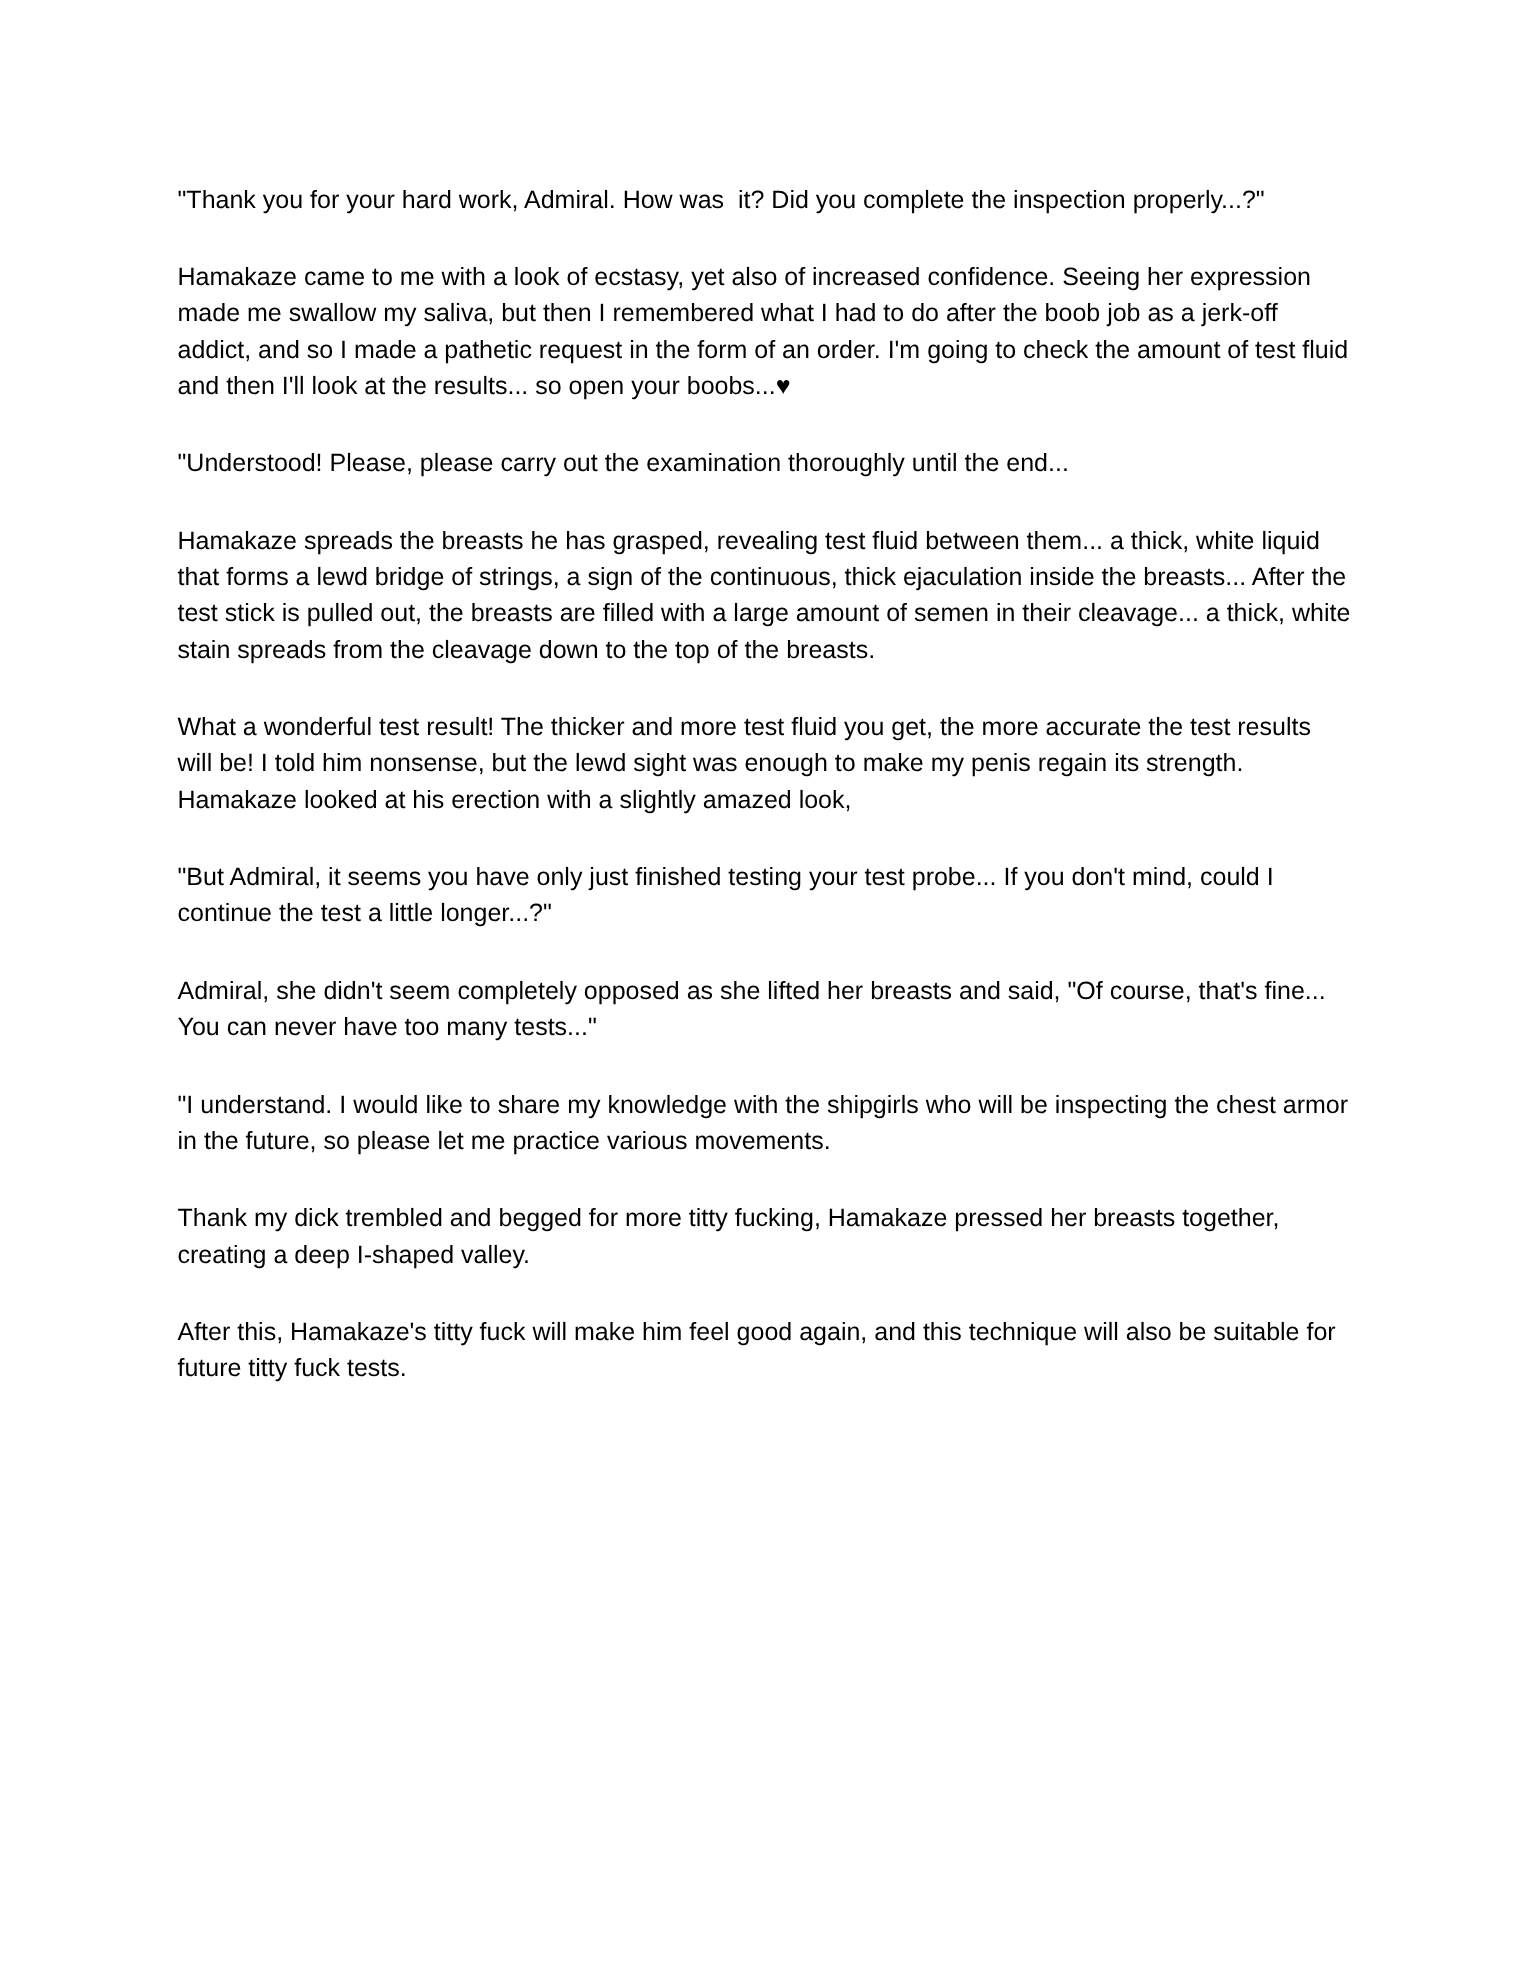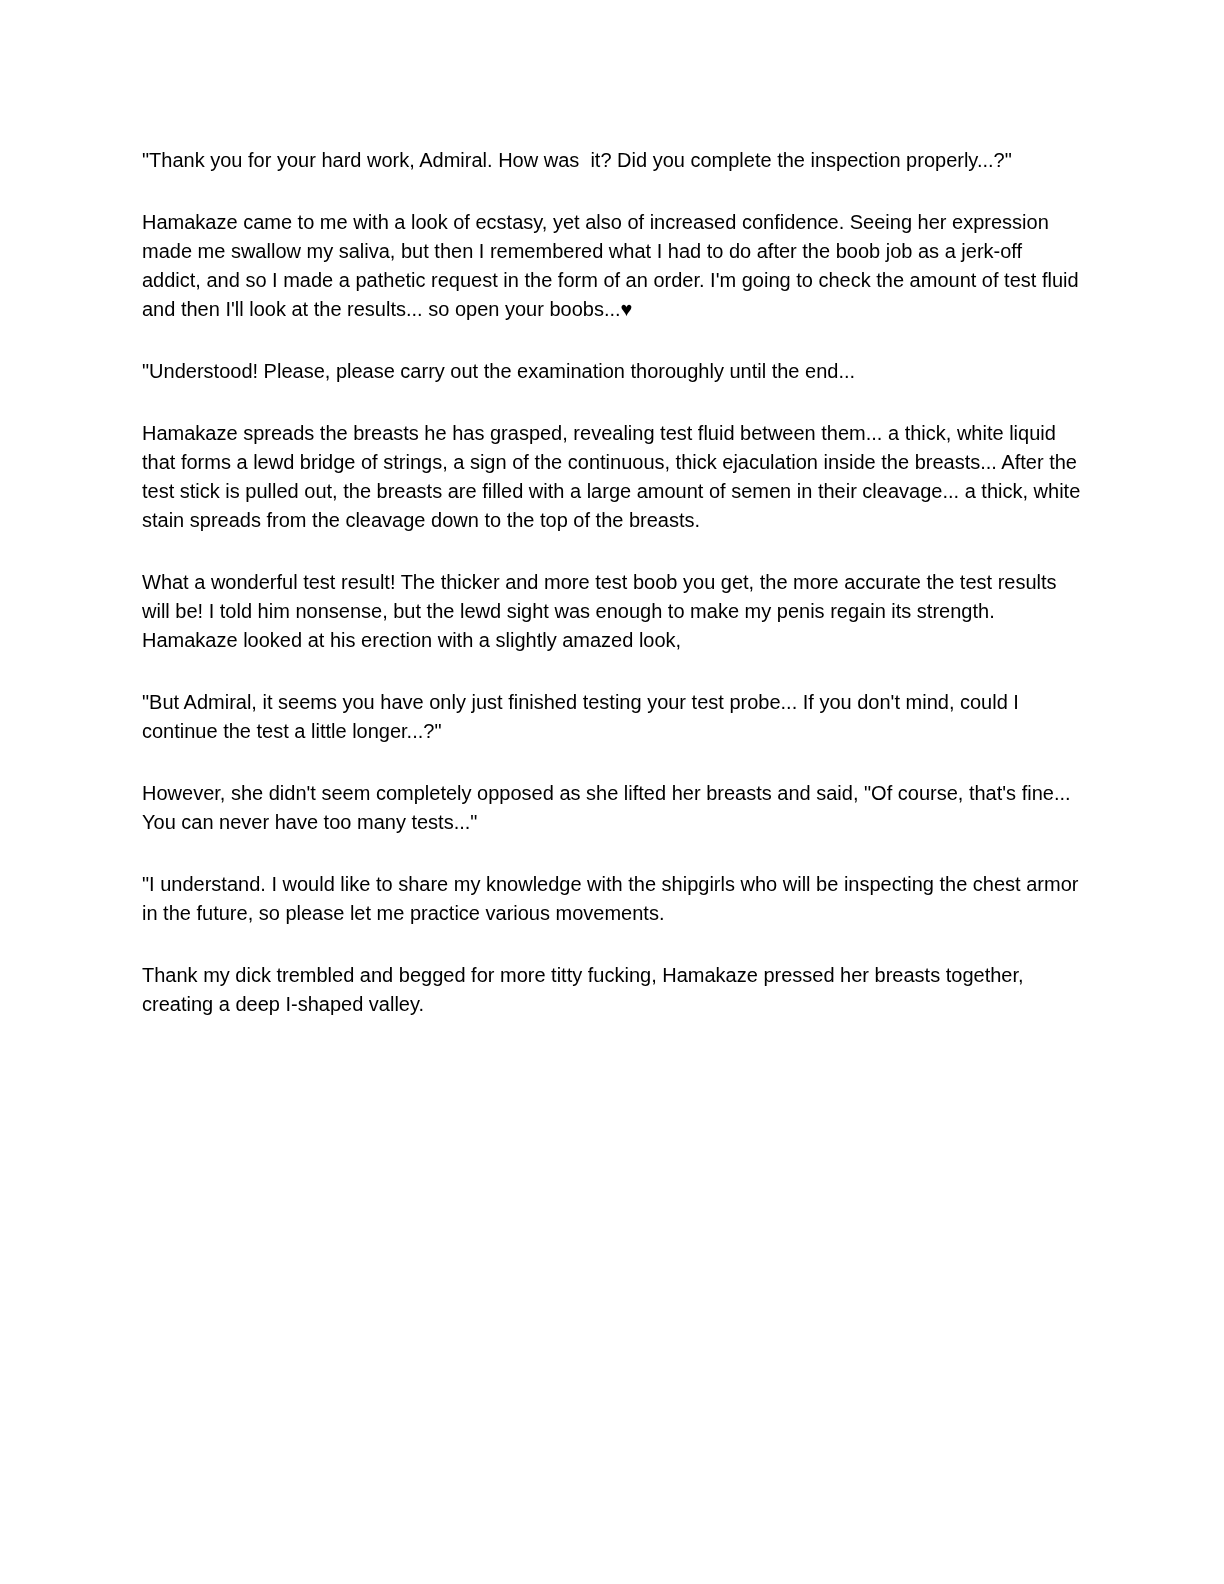--- a/index.html
+++ b/index.html
@@ -27,18 +27,19 @@
   }
 </style>
 </head>
 <body>
 
 <div class="page">
   <p>"Thank you for your hard work, Admiral. How was  it? Did you complete the inspection properly...?"</p>
   <p>Hamakaze came to me with a look of ecstasy, yet also of increased confidence. Seeing her expression made me swallow my saliva, but then I remembered what I had to do after the boob job as a jerk-off addict, and so I made a pathetic request in the form of an order. I'm going to check the amount of test fluid and then I'll look at the results... so open your boobs...♥</p>
   <p>"Understood! Please, please carry out the examination thoroughly until the end...</p>
   <p>Hamakaze spreads the breasts he has grasped, revealing test fluid between them... a thick, white liquid that forms a lewd bridge of strings, a sign of the continuous, thick ejaculation inside the breasts... After the test stick is pulled out, the breasts are filled with a large amount of semen in their cleavage... a thick, white stain spreads from the cleavage down to the top of the breasts.</p>
-  <p>What a wonderful test result! The thicker and more test boob you get, the more accurate the test results will be! I told him nonsense, but the lewd sight was enough to make my penis regain its strength. Hamakaze looked at his erection with a slightly amazed look,</p>
+  <p>What a wonderful test result! The thicker and more test fluid you get, the more accurate the test results will be! I told him nonsense, but the lewd sight was enough to make my penis regain its strength. Hamakaze looked at his erection with a slightly amazed look,</p>
   <p>"But Admiral, it seems you have only just finished testing your test probe... If you don't mind, could I continue the test a little longer...?"</p>
-  <p>However, she didn't seem completely opposed as she lifted her breasts and said, "Of course, that's fine... You can never have too many tests..."</p>
+  <p>Admiral, she didn't seem completely opposed as she lifted her breasts and said, "Of course, that's fine... You can never have too many tests..."</p>
   <p>"I understand. I would like to share my knowledge with the shipgirls who will be inspecting the chest armor in the future, so please let me practice various movements.</p>
   <p>Thank my dick trembled and begged for more titty fucking, Hamakaze pressed her breasts together, creating a deep I-shaped valley.</p>
+  <p>After this, Hamakaze's titty fuck will make him feel good again, and this technique will also be suitable for future titty fuck tests.</p>
 </div>
 
 </body></html>

